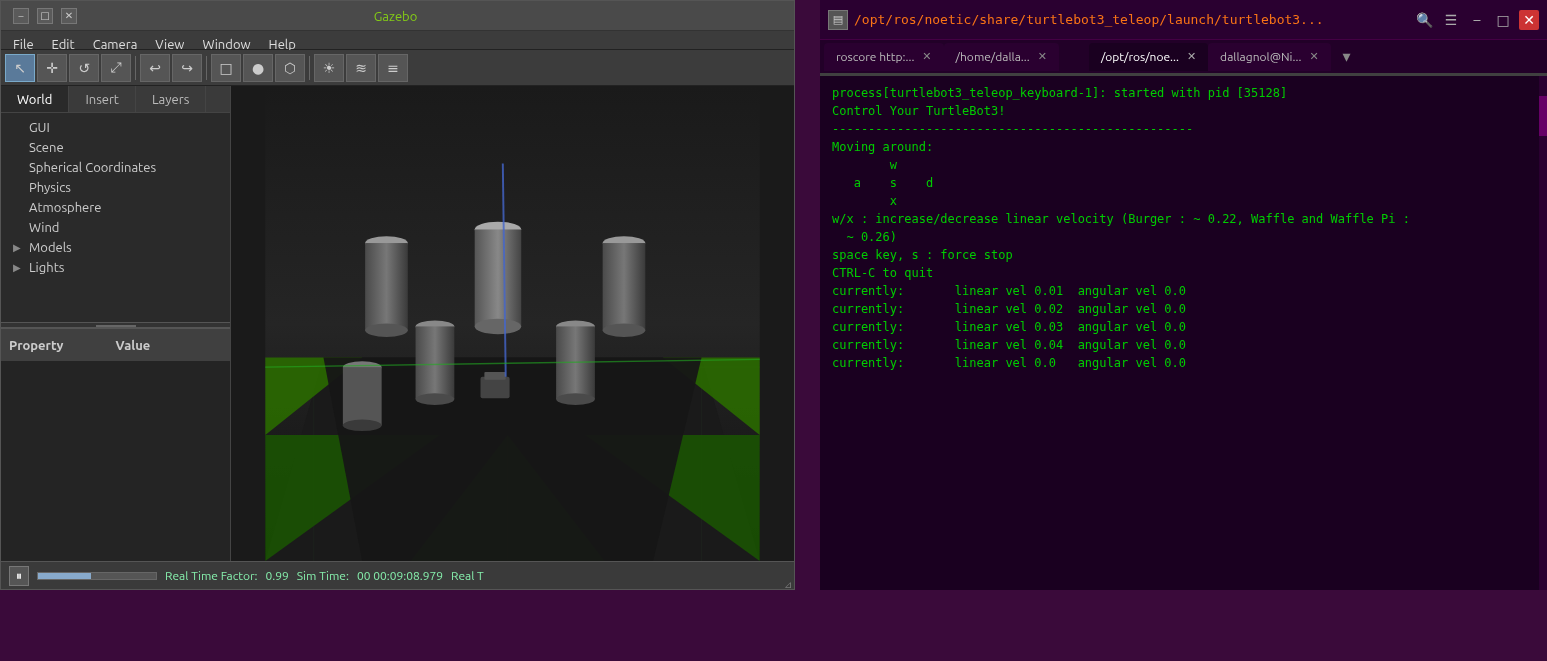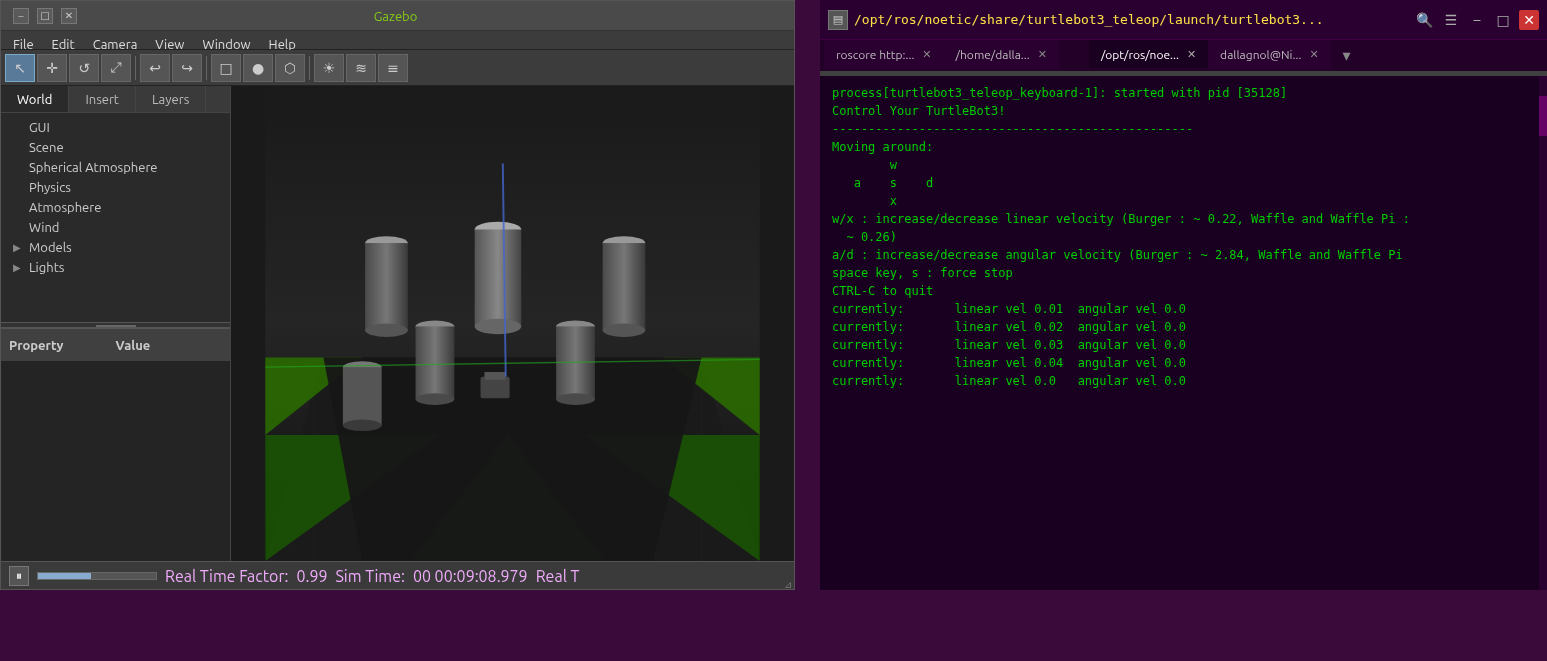--- a/index.html
+++ b/index.html
@@ -207,22 +207,22 @@
       border: 1px solid #777;
       color: #fff;
       display: flex;
       align-items: center;
       justify-content: center;
       cursor: pointer;
       font-size: 12px;
     }
 
     .status-text {
-      color: #f0abfc;
-      font-size: 16px;
+      color: #86efac;
+      font-size: 12px;
     }
 
     #progress-bar {
       width: 120px;
       height: 8px;
       background: #555;
       border: 1px solid #666;
     }
 
     #progress-fill {
@@ -269,21 +269,21 @@
       background: #555;
       border: 1px solid #777;
       display: flex;
       align-items: center;
       justify-content: center;
       color: #ccc;
       font-size: 11px;
     }
 
     #terminal-path {
-      color: #fde047;
+      color: #f97316;
       font-size: 13px;
       font-family: monospace;
       flex: 1;
     }
 
     .term-win-btn {
       width: 20px;
       height: 20px;
       border: none;
       display: flex;
@@ -296,24 +296,24 @@
     .term-win-btn.search { background: transparent; color: #aaa; }
     .term-win-btn.menu { background: transparent; color: #aaa; }
     .term-win-btn.minimize { background: transparent; color: #aaa; }
     .term-win-btn.maximize { background: transparent; color: #aaa; }
     .term-win-btn.close { background: #cc3333; color: #fff; border-radius: 2px; }
 
     #terminal-tabs {
       height: 36px;
       background: #220028;
       display: flex;
-      align-items: flex-start;
+      align-items: center;
       padding: 0 4px;
       gap: 0;
-      border-bottom: 5px solid #404040;
+      border-bottom: 3px solid #404040;
     }
 
     .term-tab {
       height: 28px;
       padding: 0 12px;
       display: flex;
       align-items: center;
       gap: 8px;
       font-size: 12px;
       cursor: pointer;
@@ -437,21 +437,21 @@
         <div class="tree-item">
           <span class="arrow"></span>
           <span>GUI</span>
         </div>
         <div class="tree-item">
           <span class="arrow"></span>
           <span>Scene</span>
         </div>
         <div class="tree-item">
           <span class="arrow"></span>
-          <span>Spherical Atmosphere</span>
+          <span>Spherical Coordinates</span>
         </div>
         <div class="tree-item">
           <span class="arrow"></span>
           <span>Physics</span>
         </div>
         <div class="tree-item">
           <span class="arrow"></span>
           <span>Atmosphere</span>
         </div>
         <div class="tree-item">
@@ -608,21 +608,20 @@
     <div class="term-line"></div>
     <div class="term-line">Control Your TurtleBot3!</div>
     <div class="term-line">--------------------------------------------------</div>
     <div class="term-line">Moving around:</div>
     <div class="term-line">        w</div>
     <div class="term-line">   a    s    d</div>
     <div class="term-line">        x</div>
     <div class="term-line"></div>
     <div class="term-line">w/x : increase/decrease linear velocity (Burger : ~ 0.22, Waffle and Waffle Pi :</div>
     <div class="term-line">  ~ 0.26)</div>
-    <div class="term-line">a/d : increase/decrease angular velocity (Burger : ~ 2.84, Waffle and Waffle Pi</div>
     <div class="term-line"></div>
     <div class="term-line">space key, s : force stop</div>
     <div class="term-line"></div>
     <div class="term-line">CTRL-C to quit</div>
     <div class="term-line"></div>
     <div class="term-line">currently:       linear vel 0.01  angular vel 0.0</div>
     <div class="term-line">currently:       linear vel 0.02  angular vel 0.0</div>
     <div class="term-line">currently:       linear vel 0.03  angular vel 0.0</div>
     <div class="term-line">currently:       linear vel 0.04  angular vel 0.0</div>
     <div class="term-line">currently:       linear vel 0.0   angular vel 0.0</div>

